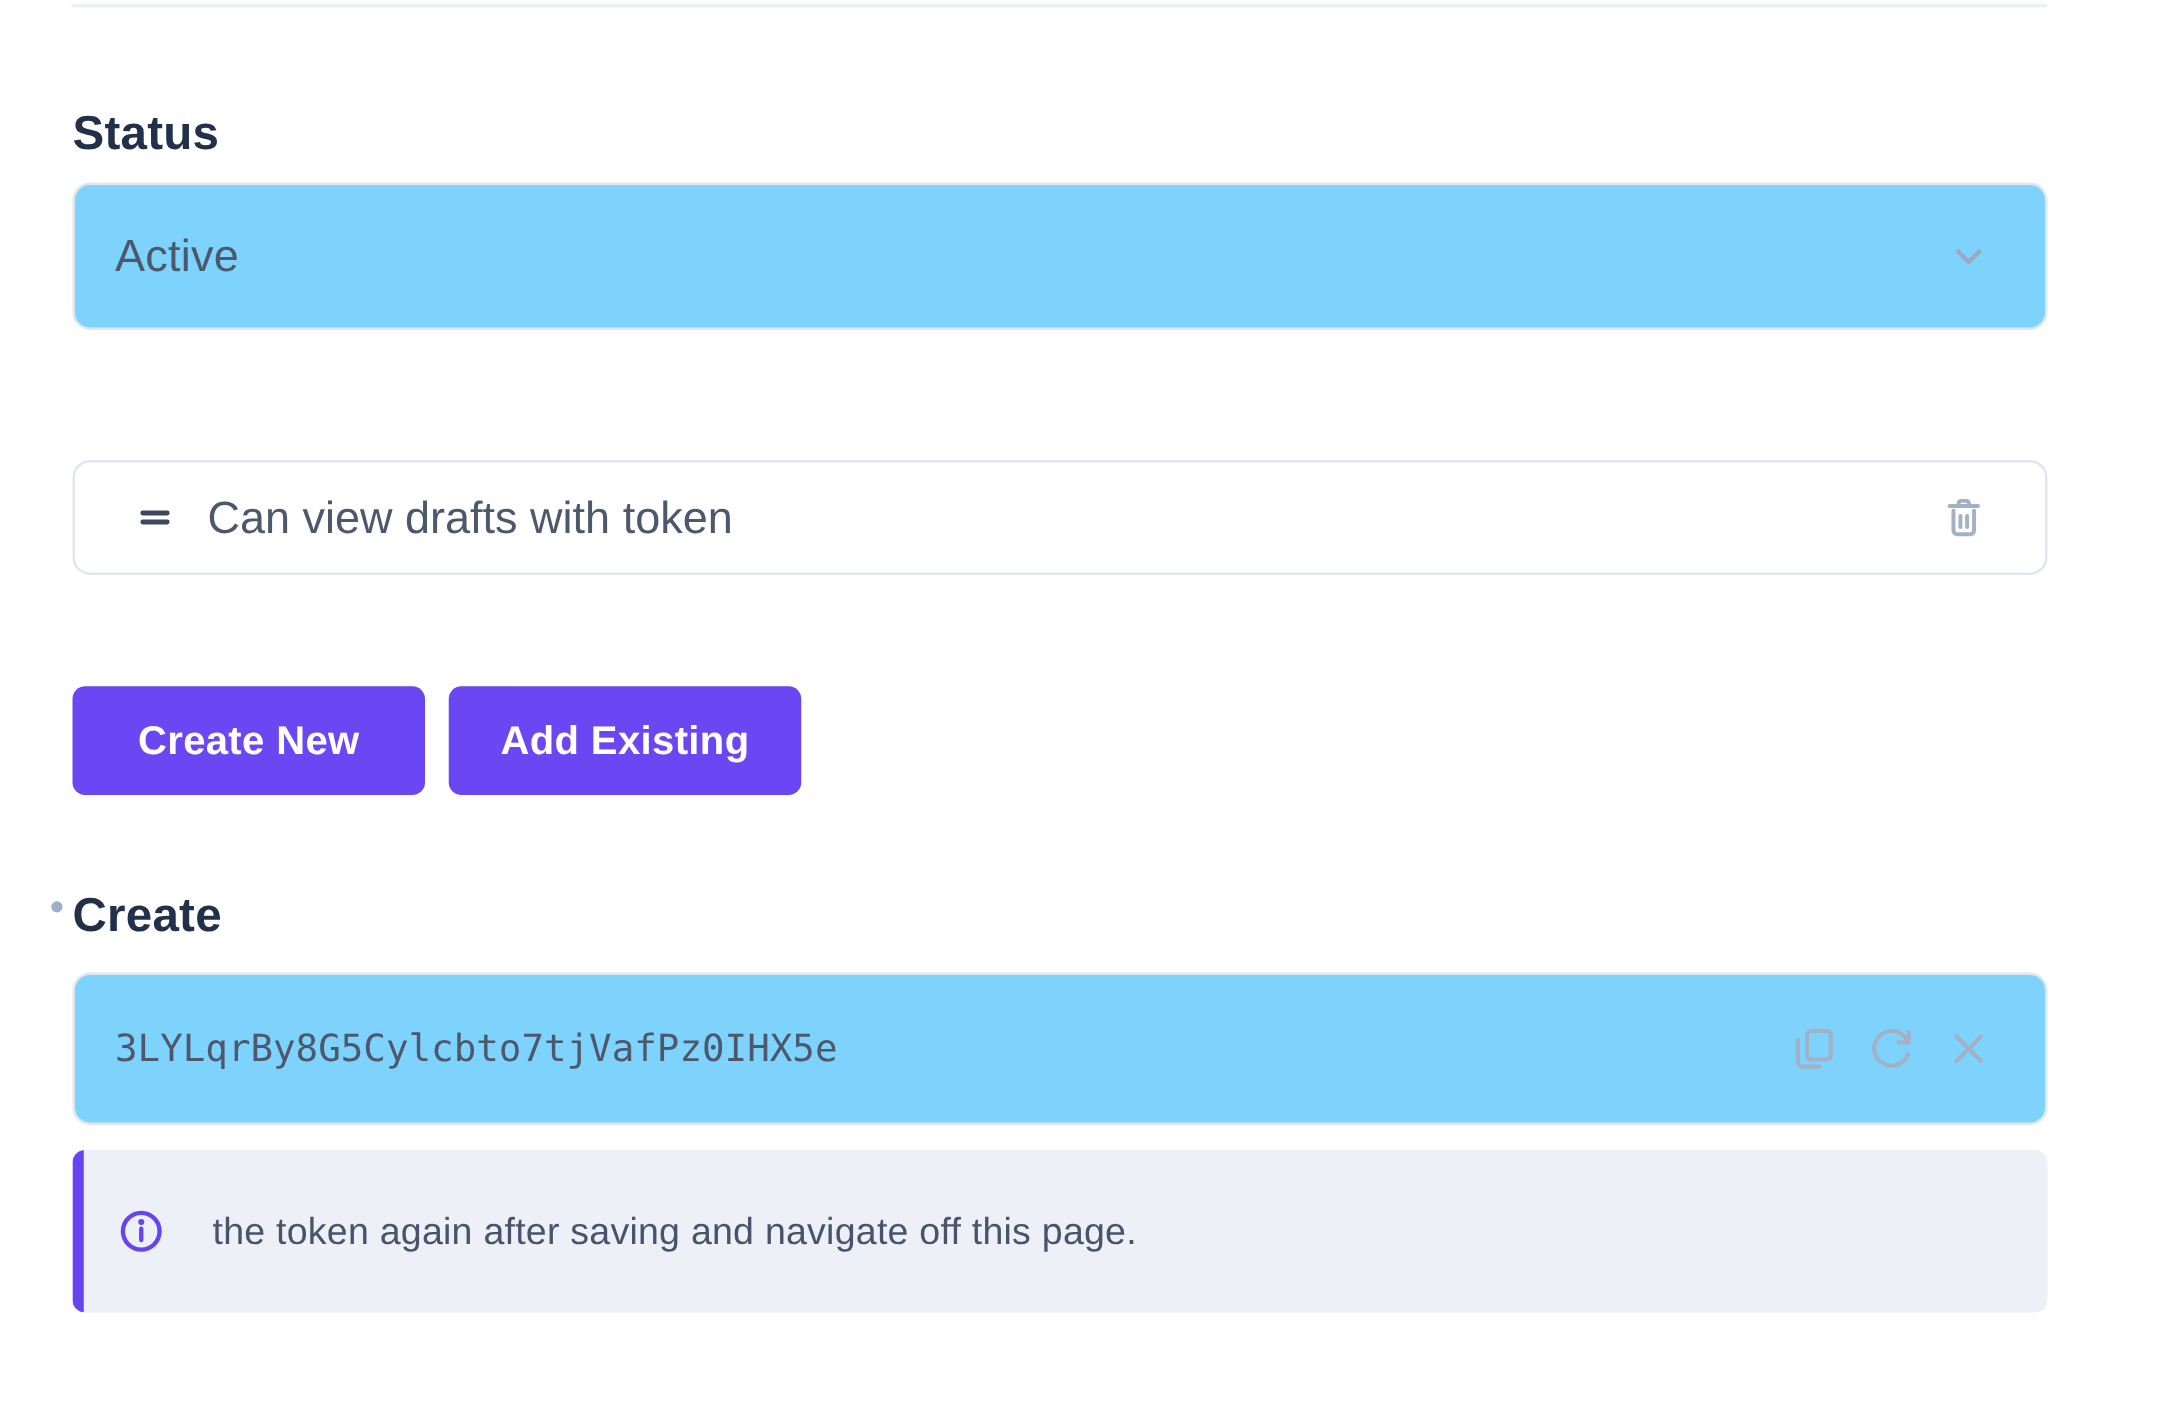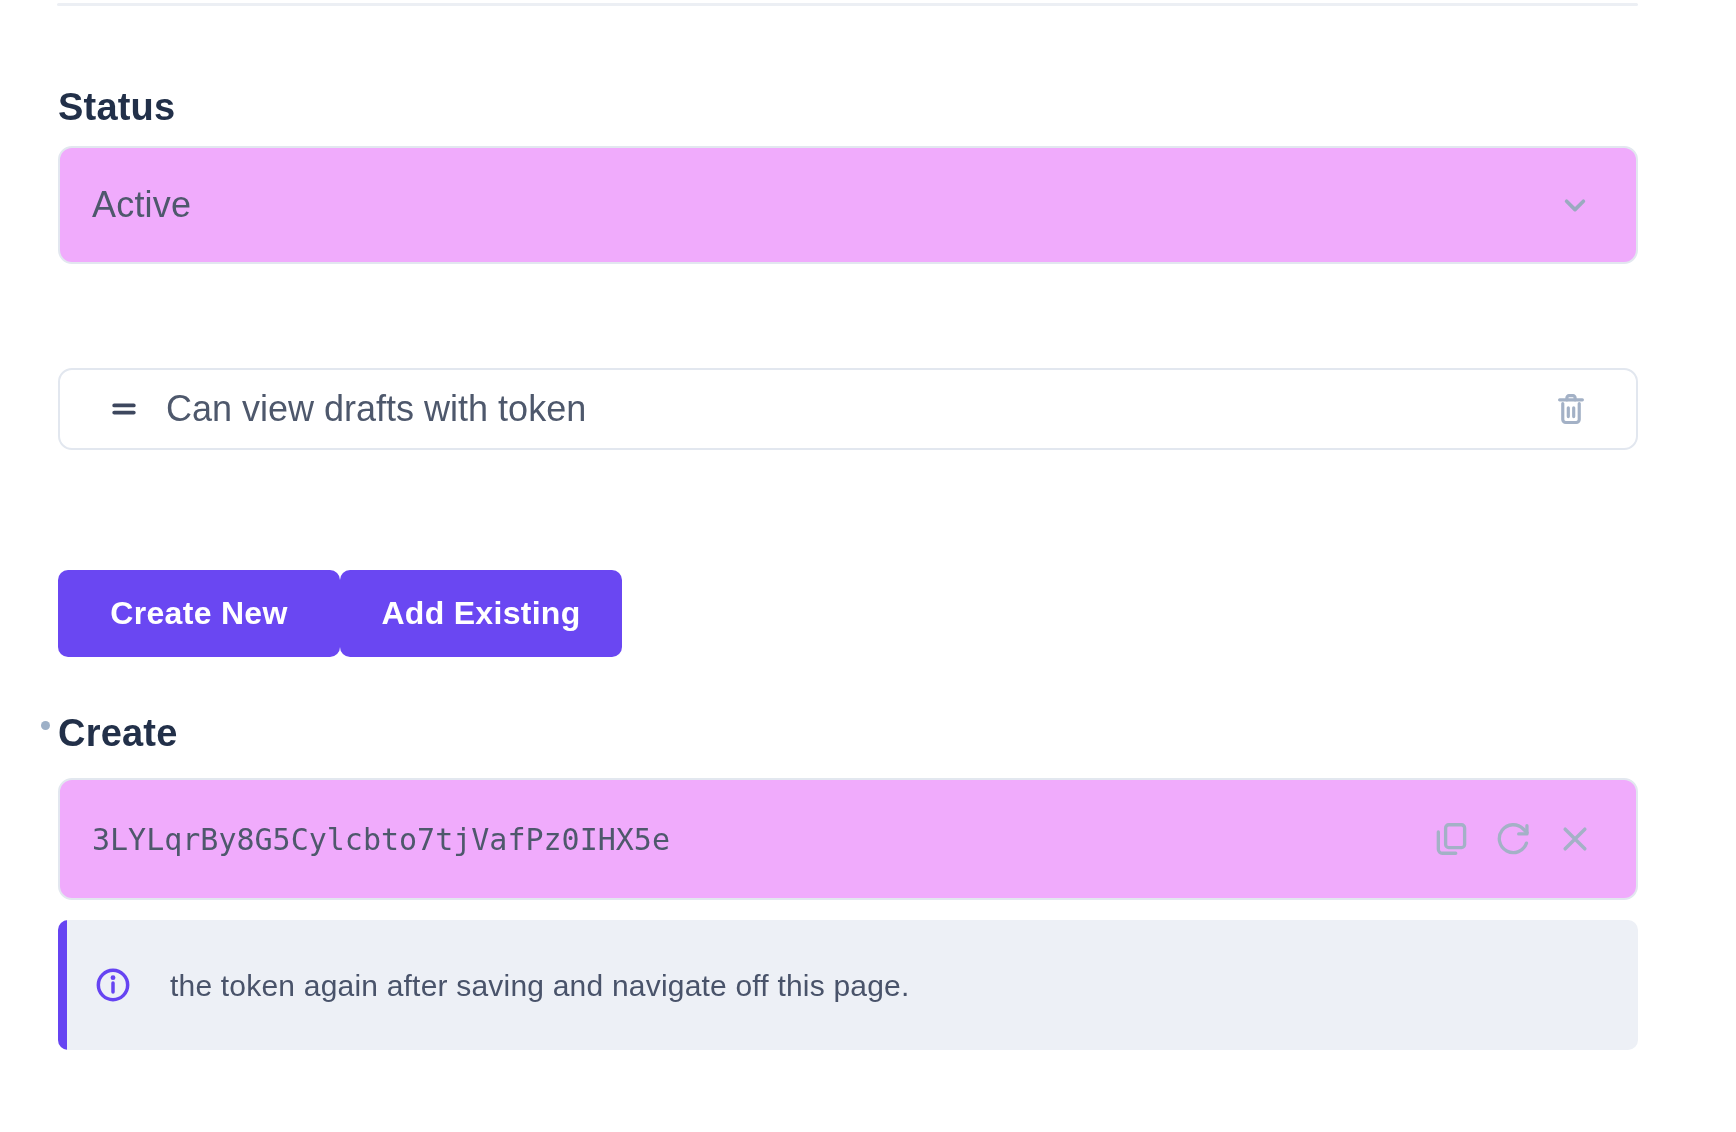--- a/index.html
+++ b/index.html
@@ -41,21 +41,21 @@
     position: absolute;
     left: -17px; top: 7px;
     width: 9px; height: 9px;
     border-radius: 50%;
     background: #9db0c7;
   }
   .input-box {
     height: 118px;
     border: 2px solid #e2e7ef;
     border-radius: 14px;
-    background: #f0abfc;
+    background: #7dd3fc;
     display: flex;
     align-items: center;
     padding: 0 42px 0 32px;
   }
   .input-value {
     font-size: 36px;
     color: #4e586c;
     letter-spacing: 0.2px;
   }
   .mono-value {
@@ -67,30 +67,30 @@
     margin-left: auto;
     display: flex;
     align-items: center;
   }
   .icon { display: inline-flex; align-items: center; justify-content: center; }
   .icon svg { display: block; }
 
   .policies-section { position: absolute; left: 58px; top: 346px; width: 1580px; }
   .policy-row {
     margin-top: 22px;
-    height: 82px;
+    height: 92px;
     border: 2px solid #e2e7ef;
     border-radius: 14px;
     display: flex;
     align-items: center;
     padding: 0 46px;
   }
   .policy-name { font-size: 36px; color: #4e586c; margin-left: 24px; }
 
-  .buttons-row { position: absolute; left: 58px; top: 570px; display: flex; }
+  .buttons-row { position: absolute; left: 58px; top: 549px; display: flex; gap: 19px; }
   .btn {
     min-width: 282px;
     height: 87px;
     border: none;
     border-radius: 10px;
     background: #6a47f2;
     color: #ffffff;
     font-family: "Liberation Sans", sans-serif;
     font-size: 32px;
     font-weight: 700;

